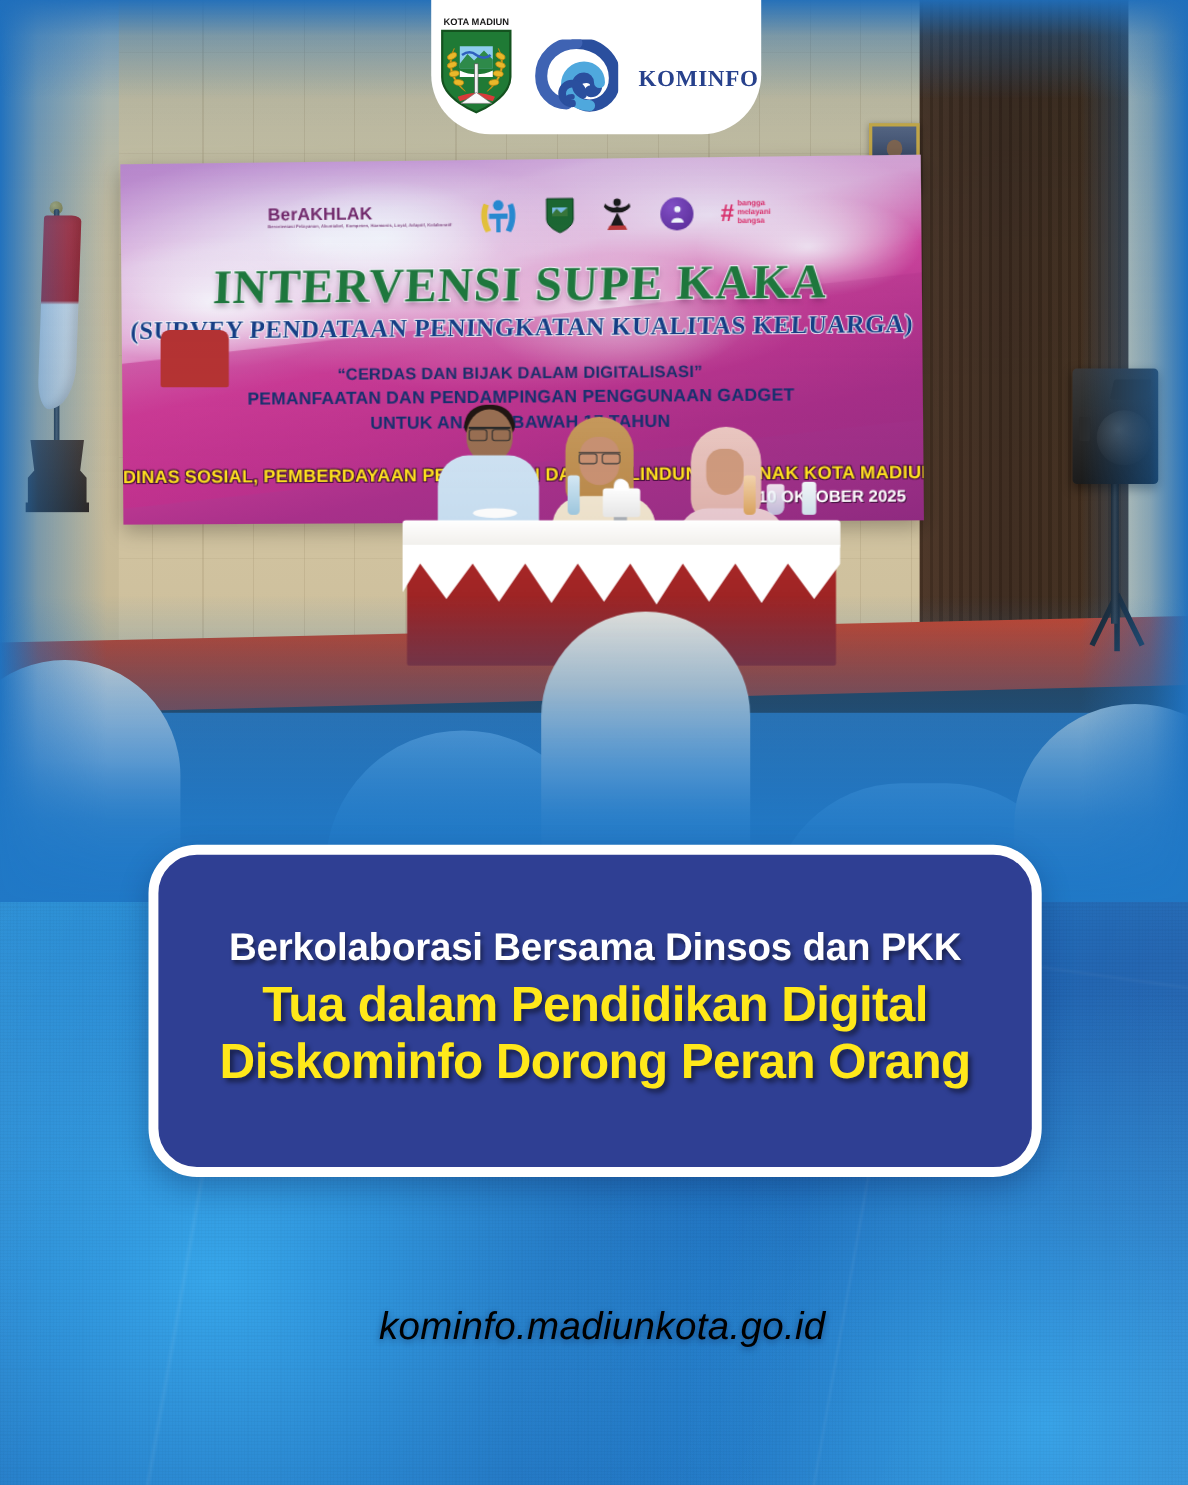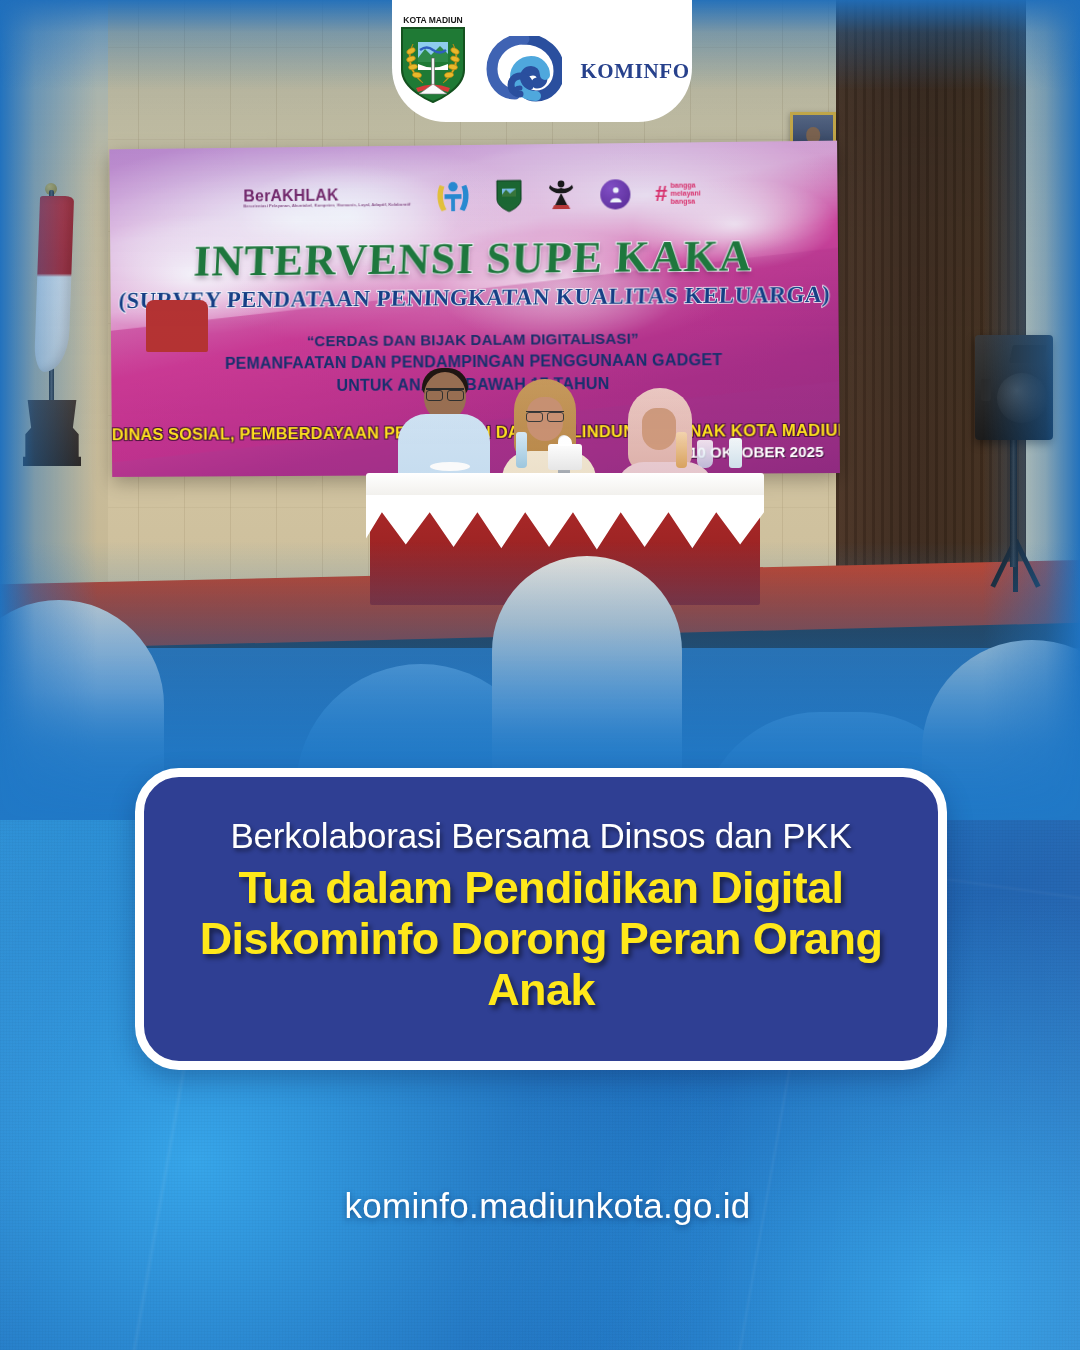--- a/index.html
+++ b/index.html
@@ -447,37 +447,37 @@
     border: 9px solid #ffffff;
     border-radius: 44px;
     z-index: 7;
     display: flex; flex-direction: column; align-items: center;
     justify-content: center;
     padding: 14px 34px 20px;
     box-shadow: 0 10px 26px rgba(10,30,80,.30);
   }
   .kicker {
     color: #ffffff;
-    font-size: 35px; font-weight: 400; letter-spacing: -.2px;
+    font-size: 35px; font-weight: 700; letter-spacing: -.2px;
     text-shadow: 2px 3px 4px rgba(0,0,0,.45);
     margin-bottom: 6px;
     text-align: center; line-height: 1.12;
   }
   .headline {
     color: #ffe81a;
     font-size: 45px; font-weight: 800; letter-spacing: -.6px;
     line-height: 1.14; text-align: center;
     text-shadow: 3px 4px 5px rgba(0,0,0,.48);
   }
 
   
   .site-url {
     position: absolute; left: 0; right: 0; top: 1186px;
     text-align: center; z-index: 7;
-    color: #ffffff; font-size: 35px; font-weight: 400;
+    color: #000000; font-size: 35px; font-style: italic; font-weight: 400;
     letter-spacing: .3px;
     text-shadow: 0 2px 6px rgba(0,20,60,.45);
     padding-left: 15px;
   }
 </style>
 </head>
 <body>
 
 <div id="poster">
 
@@ -666,19 +666,18 @@
       </svg>
       <div class="kominfo-word">KOMINFO</div>
     </div>
   </div>
 
   <div class="headline-card">
     <div class="kicker">Berkolaborasi Bersama Dinsos dan PKK</div>
     <div class="headline">
       <div>Tua dalam Pendidikan Digital</div>
       <div>Diskominfo Dorong Peran Orang</div>
-      <div>Anak</div>
     </div>
   </div>
 
   <div class="site-url">kominfo.madiunkota.go.id</div>
 
 </div>
 
 </body></html>

